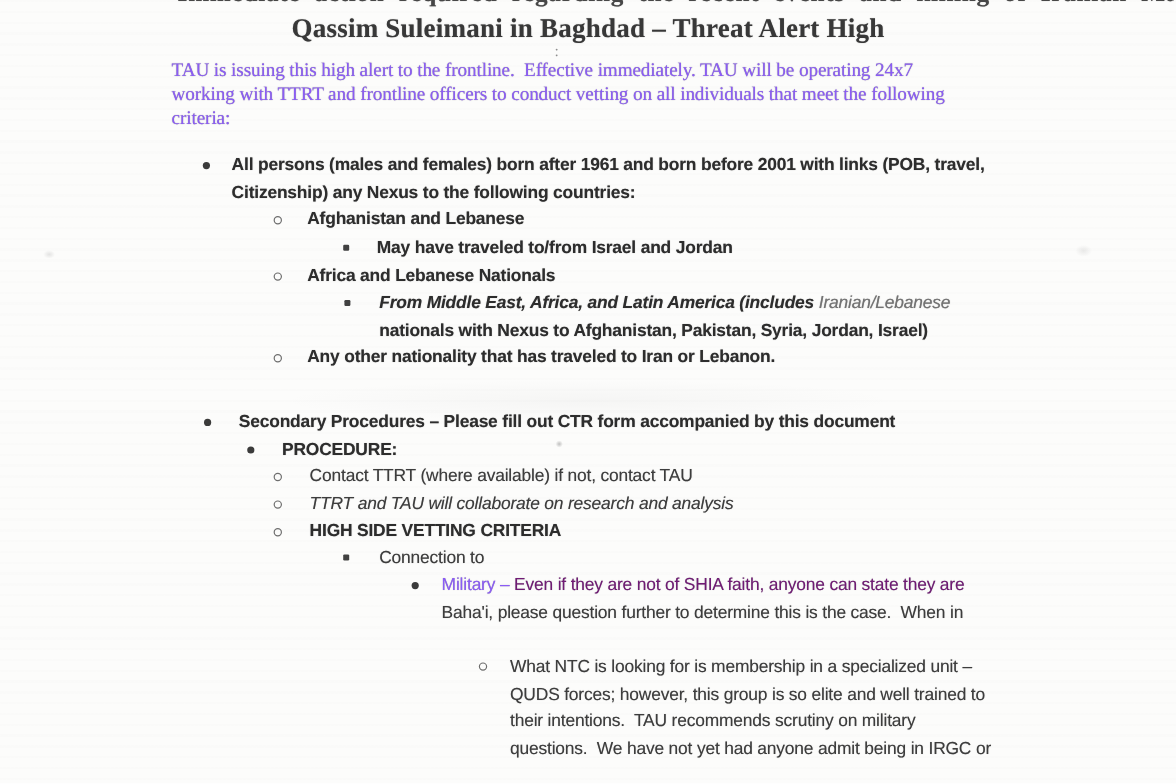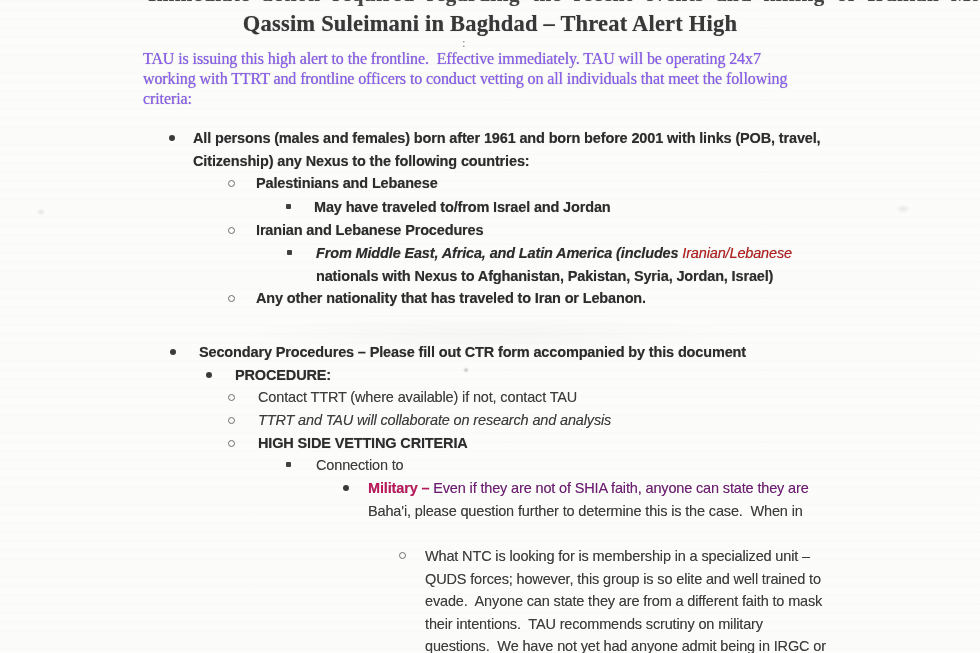--- a/index.html
+++ b/index.html
@@ -41,23 +41,23 @@
     font:400 16px/19.8px "Liberation Serif",serif;color:#8b5cf6;
     letter-spacing:-0.1px;text-shadow:0 0 .8px rgba(74,74,74,.65);
   }
   .item{
     position:absolute;
     font:700 14.5px/22.6px "Liberation Sans",sans-serif;color:#2d2d2d;
     letter-spacing:-0.15px;text-shadow:0 0 .7px rgba(45,45,45,.5);
   }
   .item.rg{font-weight:400;color:#3d3d3d;text-shadow:0 0 .6px rgba(61,61,61,.5);}
   .ln{white-space:pre;}
-  .b{font-weight:700;color:#be185d;}
+  .b{font-weight:400;color:#8b5cf6;}
   .bi{font-weight:700;font-style:italic;margin-top:23px;}
-  .lt{font-weight:400;font-style:italic;color:#b91c1c;}
+  .lt{font-weight:400;font-style:italic;color:#737373;}
   .rg-run{font-weight:400;color:#701a75;}
   .bullet{position:absolute;display:block;}
   .dot{width:6px;height:6px;border-radius:50%;background:#3b3b3b;}
   .circ{width:5px;height:5px;border-radius:50%;border:1.4px solid #6e6e6e;background:transparent;}
   .sq{width:5px;height:5px;background:#414141;border-radius:1px;}
 </style>
 </head>
 <body>
 
 <div class="page">
@@ -78,31 +78,31 @@
   </div>
 
   <div class="item" style="left:193px;top:127px;">
     <span class="bullet dot" style="left:-24px;top:8px;"></span>
     <div class="ln">All persons (males and females) born after 1961 and born before 2001 with links (POB, travel,</div>
     <div class="ln">Citizenship) any Nexus to the following countries:</div>
   </div>
 
   <div class="item" style="left:256px;top:172px;">
     <span class="bullet circ" style="left:-28px;top:8px;"></span>
-    <div class="ln">Palestinians and Lebanese</div>
+    <div class="ln">Afghanistan and Lebanese</div>
   </div>
 
   <div class="item" style="left:314px;top:196px;">
     <span class="bullet sq" style="left:-28px;top:8px;"></span>
     <div class="ln">May have traveled to/from Israel and Jordan</div>
   </div>
 
   <div class="item" style="left:256px;top:219px;">
     <span class="bullet circ" style="left:-28px;top:8px;"></span>
-    <div class="ln">Iranian and Lebanese Procedures</div>
+    <div class="ln">Africa and Lebanese Nationals</div>
   </div>
 
   <div class="item" style="left:316px;top:242px;">
     <span class="bullet sq" style="left:-29px;top:8px;"></span>
     <div class="ln"><span class="bi">From Middle East, Africa, and Latin America (includes </span><span class="lt">Iranian/Lebanese</span></div>
     <div class="ln">nationals with Nexus to Afghanistan, Pakistan, Syria, Jordan, Israel)</div>
   </div>
 
   <div class="item" style="left:256px;top:287px;">
     <span class="bullet circ" style="left:-28px;top:8px;"></span>
@@ -142,17 +142,16 @@
   <div class="item rg" style="left:368px;top:477px;">
     <span class="bullet dot" style="left:-25px;top:8px;"></span>
     <div class="ln"><span class="b">Military – </span><span class="rg-run">Even if they are not of SHIA faith, anyone can state they are</span></div>
     <div class="ln">Baha'i, please question further to determine this is the case.  When in</div>
   </div>
 
   <div class="item rg" style="left:425px;top:545px;">
     <span class="bullet circ" style="left:-26px;top:7px;"></span>
     <div class="ln">What NTC is looking for is membership in a specialized unit –</div>
     <div class="ln">QUDS forces; however, this group is so elite and well trained to</div>
-    <div class="ln">evade.  Anyone can state they are from a different faith to mask</div>
     <div class="ln">their intentions.  TAU recommends scrutiny on military</div>
     <div class="ln">questions.  We have not yet had anyone admit being in IRGC or</div>
   </div>
 </div>
 
 </body></html>

